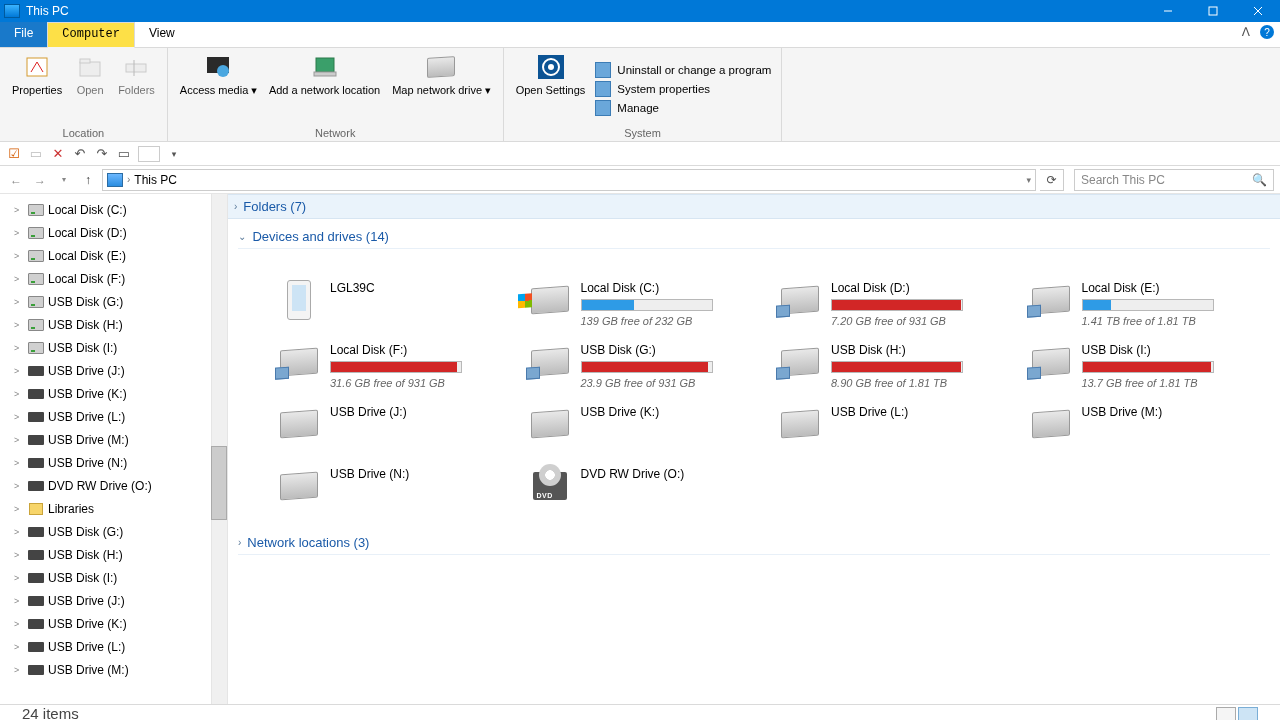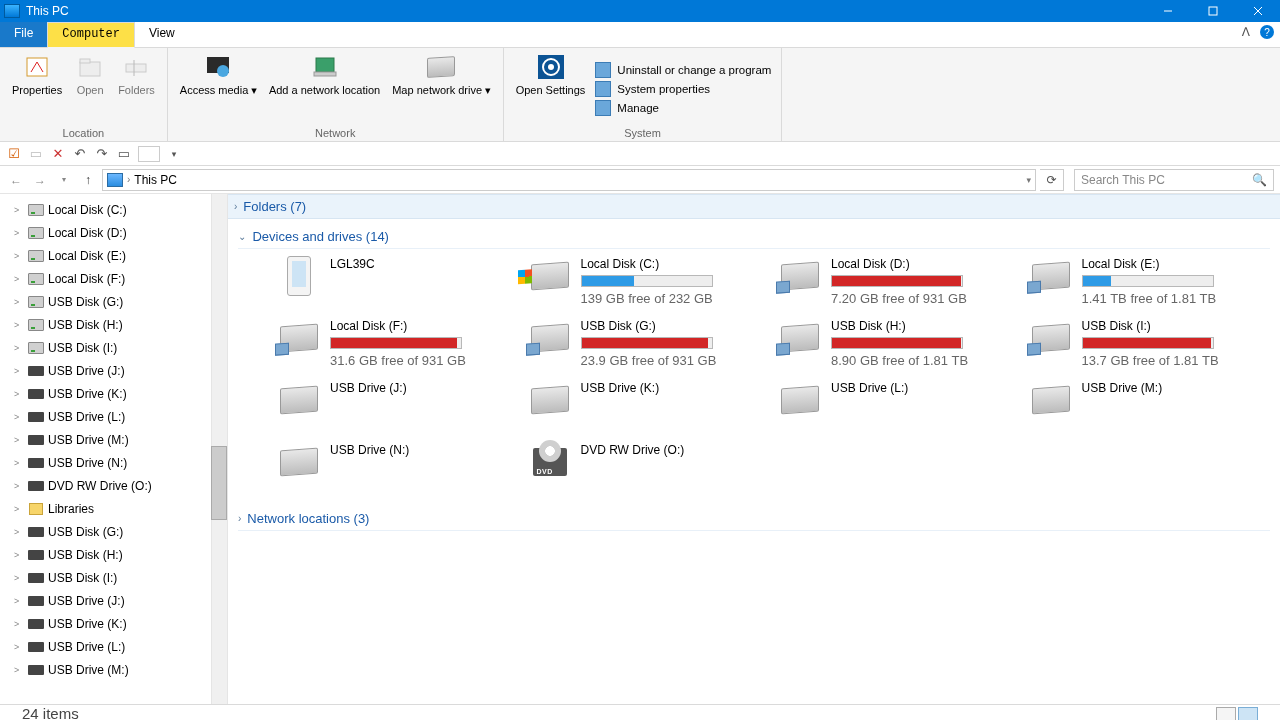--- a/index.html
+++ b/index.html
@@ -62,28 +62,28 @@
 .drive-icon::after{content:"";position:absolute;bottom:1px;left:2px;width:4px;height:2px;background:#3a9f3a;}
 .usb-icon { width:16px; height:10px; background:#444; border-radius:1px; }
 .lib-icon { width:14px; height:12px; background:#f7d56a; border:1px solid #caa43a;}
 .tree-scroll-thumb { position:absolute; right:0; top:252px; width:16px; height:74px; background:#ccc; border:1px solid #aaa;}
 .tree-scroll-track { position:absolute; right:0; top:0; width:16px; height:100%; background:#f0f0f0; border-left:1px solid #e5e5e5;}
 
 .content { flex:1; overflow:auto; padding: 4px 10px; position:relative;}
 .section-hdr { display:flex; align-items:center; gap:6px; padding:4px 0; color:#1a5aa8; font-size:13px; border-bottom:1px solid #e8f0f8;}
 .section-hdr.folders { background:#eaf3fb; padding:4px 6px; margin:-4px -10px 6px -10px; border-top:1px solid #d7e5f2; border-bottom:1px solid #d7e5f2;}
 .section-hdr .chev { font-size:10px; color:#5a7a9a; }
-.grid { display:grid; grid-template-columns: repeat(4, 1fr); gap: 6px 10px; padding:6px 0 10px 40px; }
+.grid { display:grid; grid-template-columns: repeat(4, 1fr); gap: 6px 10px; padding:6px 0 10px 40px;margin-top:24px; }
 .item { display:flex; gap:10px; align-items:flex-start; height:56px; }
 .item .iicon { width:42px; height:42px; display:flex; align-items:center; justify-content:center; flex-shrink:0;}
 .item .info { display:flex; flex-direction:column; gap:4px; padding-top:2px; min-width:0;}
 .item .name { font-size:12px; white-space:nowrap; }
 .item .bar { width:132px; height:12px; border:1px solid #b8b8b8; background:#eee; position:relative;}
 .item .bar .fill { position:absolute; left:0; top:0; height:100%; }
-.item .free { font-size:13px; color:#666; white-space:nowrap;}
+.item .free { font-size:11px; color:#666; white-space:nowrap;font-style:italic;}
 .hdd { width:38px; height:26px; background:linear-gradient(#e8e8e8,#bcbcbc); border:1px solid #999; border-radius:2px; transform:skewY(-4deg); position:relative;}
 .hdd.win::before { content:""; position:absolute; left:-14px; top:4px; width:14px; height:14px; background: conic-gradient(#f25022 0 25%, #7fba00 0 50%, #ffb900 0 75%, #00a4ef 0); }
 .hdd.badge::after { content:""; position:absolute; left:-6px; bottom:-4px; width:12px; height:10px; background:#7aa7d0; border:1px solid #4a7aac;}
 .dvd { width:34px; height:28px; background:#555; border-radius:2px; position:relative;}
 .dvd::before { content:""; position:absolute; left:6px; top:-8px; width:22px; height:22px; border-radius:50%; background:radial-gradient(circle,#fff 30%,#cfcfcf 31%);}
 .dvd::after { content:"DVD"; position:absolute; bottom:1px; left:4px; font-size:7px; color:#fff; font-weight:bold; letter-spacing:0.5px;}
 .phone { width:24px; height:40px; background:#f4f4f4; border:1px solid #aaa; border-radius:3px; position:relative;}
 .phone::after{content:"";position:absolute;left:4px;top:4px;right:4px;bottom:8px;background:#cde4f5;}
 
 

